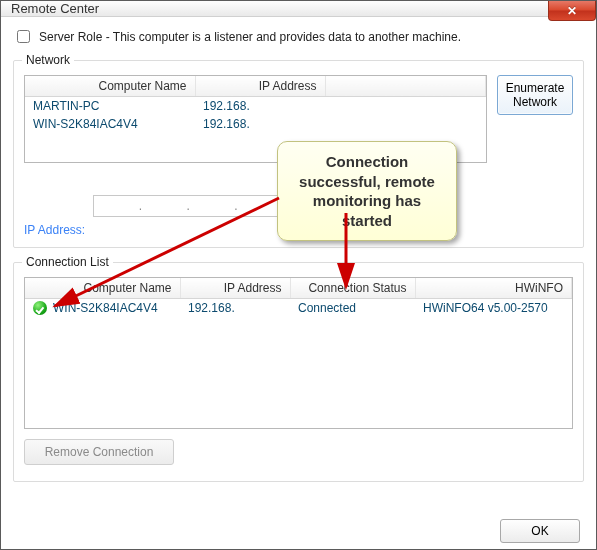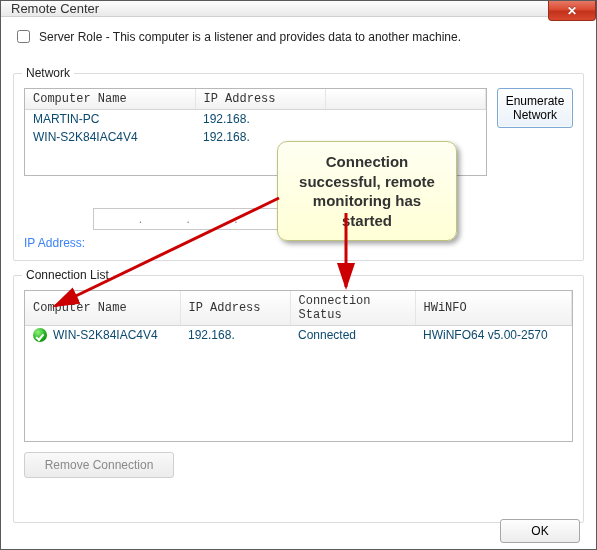--- a/index.html
+++ b/index.html
@@ -45,21 +45,21 @@
     font-size: 12px;
     text-shadow: 0 -1px 0 rgba(0,0,0,0.3);
   }
   .content {
     padding: 10px 12px;
   }
   .server-role {
     display: flex;
     align-items: center;
     gap: 6px;
-    margin-bottom: 27px;
+    margin-bottom: 14px;
     color: #222;
   }
   .server-role input[type=checkbox]{
     width:13px;height:13px;
   }
   .groupbox {
     border: 1px solid #dcdcdc;
     border-radius: 2px;
     padding: 14px 10px 10px 10px;
     position: relative;
@@ -85,28 +85,27 @@
     background: #fff;
     height: 88px;
     overflow: hidden;
   }
   table {
     width: 100%;
     border-collapse: collapse;
     font-size: 12px;
   }
   thead th {
-    text-align: left;
+    text-align: right;
     font-weight: normal;
     background: linear-gradient(to bottom, #fff, #f1f1f1);
     border-bottom: 1px solid #d6d6d6;
     border-right: 1px solid #e5e5e5;
     padding: 3px 8px;
     color: #333;
-    font-family: Liberation Mono, monospace;
   }
   tbody td {
     padding: 2px 8px;
     color: #0c4a6e;
   }
   .enum-btn {
     width: 76px;
     height: 40px;
     background: linear-gradient(to bottom, #fefefe, #eaf2fa);
     border: 1px solid #7ba8d4;
@@ -283,21 +282,21 @@
       <label>IP Address:</label>
       <div class="ip-input">
         <span>.</span>
           <span>.</span>
           <span>.</span>
       </div>
       <div class="hidden-btn"></div>
     </div>
   </div>
 
-  <div class="groupbox conn-list" style="height:248px;">
+  <div class="groupbox conn-list" style="height:220px;">
     <span class="legend">Connection List</span>
     <div class="table-wrap2">
       <table>
         <colgroup>
           <col style="width:155px">
             <col style="width:110px">
             <col style="width:125px">
             <col>
         </colgroup>
         <thead>

